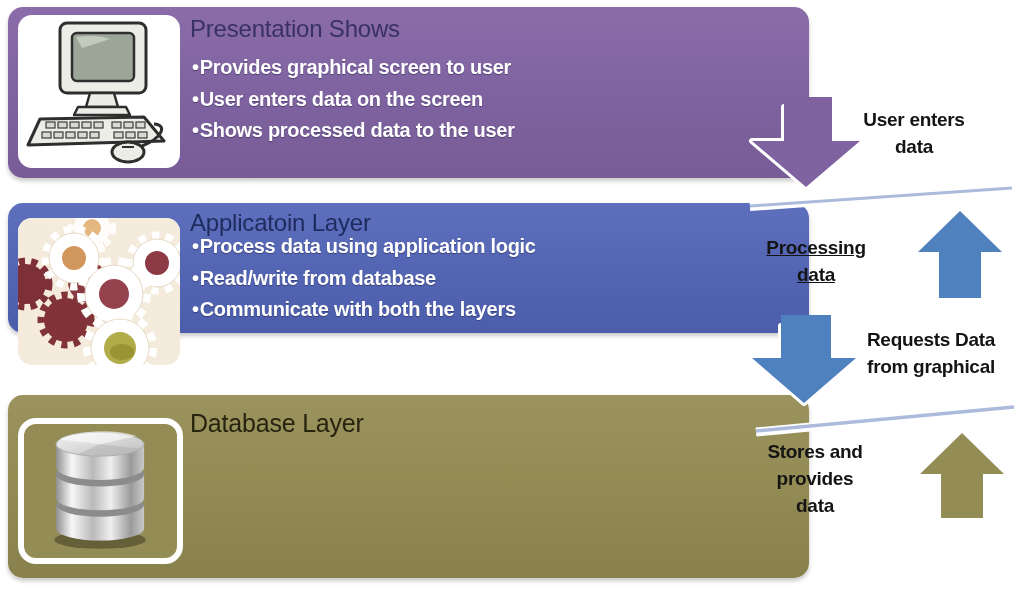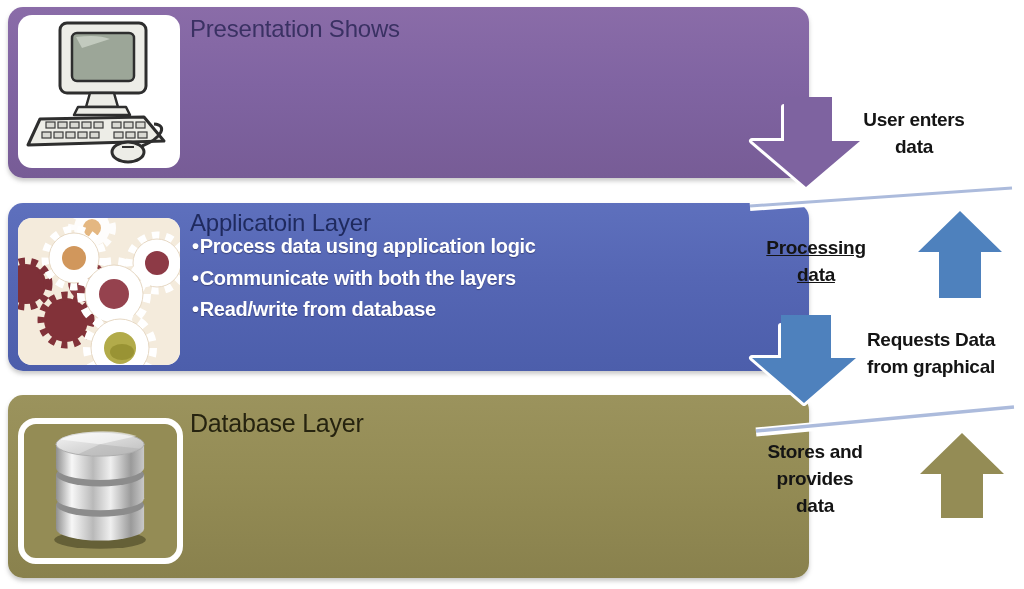--- a/index.html
+++ b/index.html
@@ -7,21 +7,21 @@
     position:relative; width:1024px; height:589px; background:#ffffff;
     overflow:hidden; font-family:"Liberation Sans", sans-serif;
   }
 
   
   .layer {
     position:absolute; left:8px; width:801px; border-radius:15px;
     box-shadow:0 3px 4px rgba(100,100,100,.35);
   }
   .layer-presentation { top:7px;   height:171px; background:linear-gradient(180deg,#8A6CA8 0%,#8064A2 45%,#775C96 100%); }
-  .layer-application  { top:203px; height:168px; background:linear-gradient(180deg,#5E70BD 0%,#5566B4 45%,#4C5EAB 100%); }
+  .layer-application  { top:203px; height:130px; background:linear-gradient(180deg,#5E70BD 0%,#5566B4 45%,#4C5EAB 100%); }
   .layer-database     { top:395px; height:183px; background:linear-gradient(180deg,#9B935D 0%,#948C55 45%,#89814D 100%); }
 
   
   .icon-frame { position:absolute; background:#ffffff; border-radius:14px; overflow:hidden; }
   .if-presentation { left:10px; top:8px;  width:162px; height:153px; }
   .if-application  { left:10px; top:15px; width:162px; height:147px; }
   .if-database     { left:10px; top:23px; width:165px; height:146px;
                      background:#948C55; border:6px solid #ffffff; box-sizing:border-box; border-radius:18px; }
   .icon-frame svg { display:block; width:100%; height:100%; }
 
@@ -86,20 +86,25 @@
             <rect x="60" y="117" width="9" height="6"></rect>
           <rect x="72" y="117" width="9" height="6"></rect>
             <rect x="96" y="117" width="9" height="6"></rect>
           <rect x="108" y="117" width="9" height="6"></rect>
             <rect x="120" y="117" width="9" height="6"></rect>
         </g>
         <line x1="104" y1="132" x2="116" y2="132" stroke="#2E2E2E" stroke-width="2"></line>
       </svg>
     </div>
     <h2 class="layer-title t-presentation">Presentation Shows</h2>
+    <ul class="bullets b-presentation">
+      <li><span class="dot">•</span><span>Provides graphical screen to user</span></li>
+      <li><span class="dot">•</span><span>User enters data on the screen</span></li>
+      <li><span class="dot">•</span><span>Shows processed data to the user</span></li>
+    </ul>
   </section>
 
   <section class="layer layer-application">
     <div class="icon-frame if-application">
       <svg viewBox="0 0 162 147">
         <rect width="162" height="147" rx="12" fill="#F4EBDC"></rect>
 
         <g>
           <circle cx="8" cy="66" r="20" fill="#7E3038"></circle>
           <circle cx="8" cy="66" r="22" fill="none" stroke="#7E3038" stroke-width="9" stroke-dasharray="6 6"></circle>
@@ -133,22 +138,22 @@
           <circle cx="102" cy="130" r="31" fill="none" stroke="#FFFFFF" stroke-width="12" stroke-dasharray="8 7"></circle>
           <circle cx="102" cy="130" r="29" fill="#FFFFFF" stroke="#E6D8C4" stroke-width="1"></circle>
           <circle cx="102" cy="130" r="16" fill="#B2AB4A"></circle>
           <ellipse cx="104" cy="134" rx="12" ry="8" fill="#999334"></ellipse>
         </g>
       </svg>
     </div>
     <h2 class="layer-title t-application">Applicatoin Layer</h2>
     <ul class="bullets b-application">
       <li><span class="dot">•</span><span>Process data using application logic</span></li>
+      <li><span class="dot">•</span><span>Read/write from database</span></li>
       <li><span class="dot">•</span><span>Communicate with both the layers</span></li>
-      <li><span class="dot">•</span><span>Read/write from database</span></li>
     </ul>
   </section>
 
   <section class="layer layer-database">
     <div class="icon-frame if-database">
       <svg viewBox="0 0 165 146">
         <defs>
           <linearGradient id="silver" x1="0" y1="0" x2="1" y2="0">
             <stop offset="0" stop-color="#8F8F8F"></stop>
               <stop offset=".18" stop-color="#F7F7F7"></stop>

